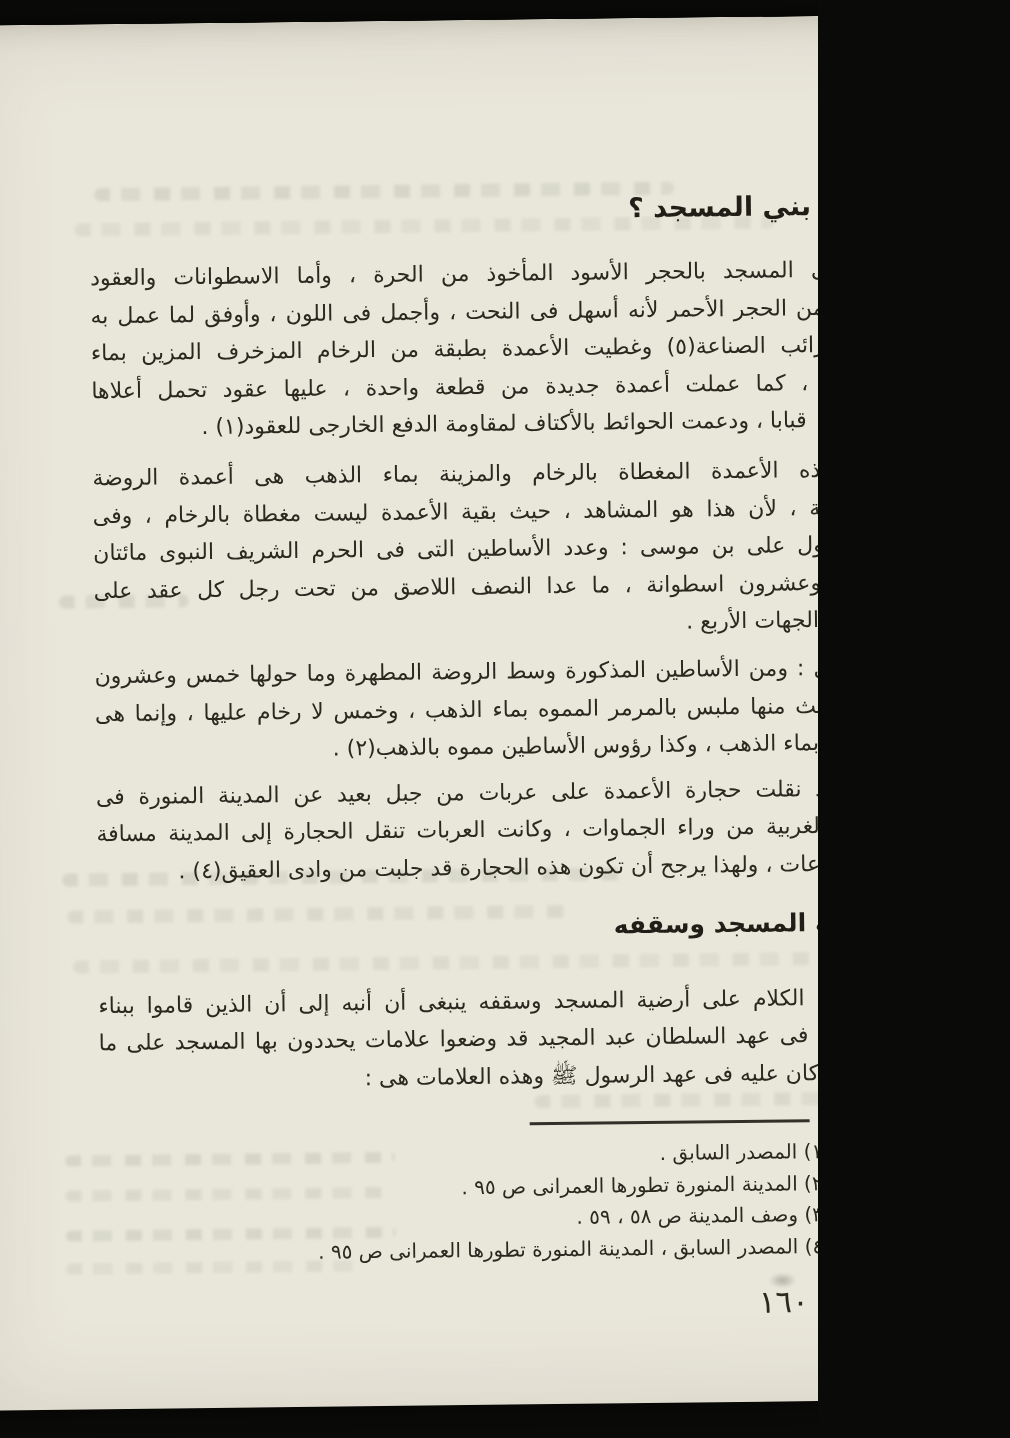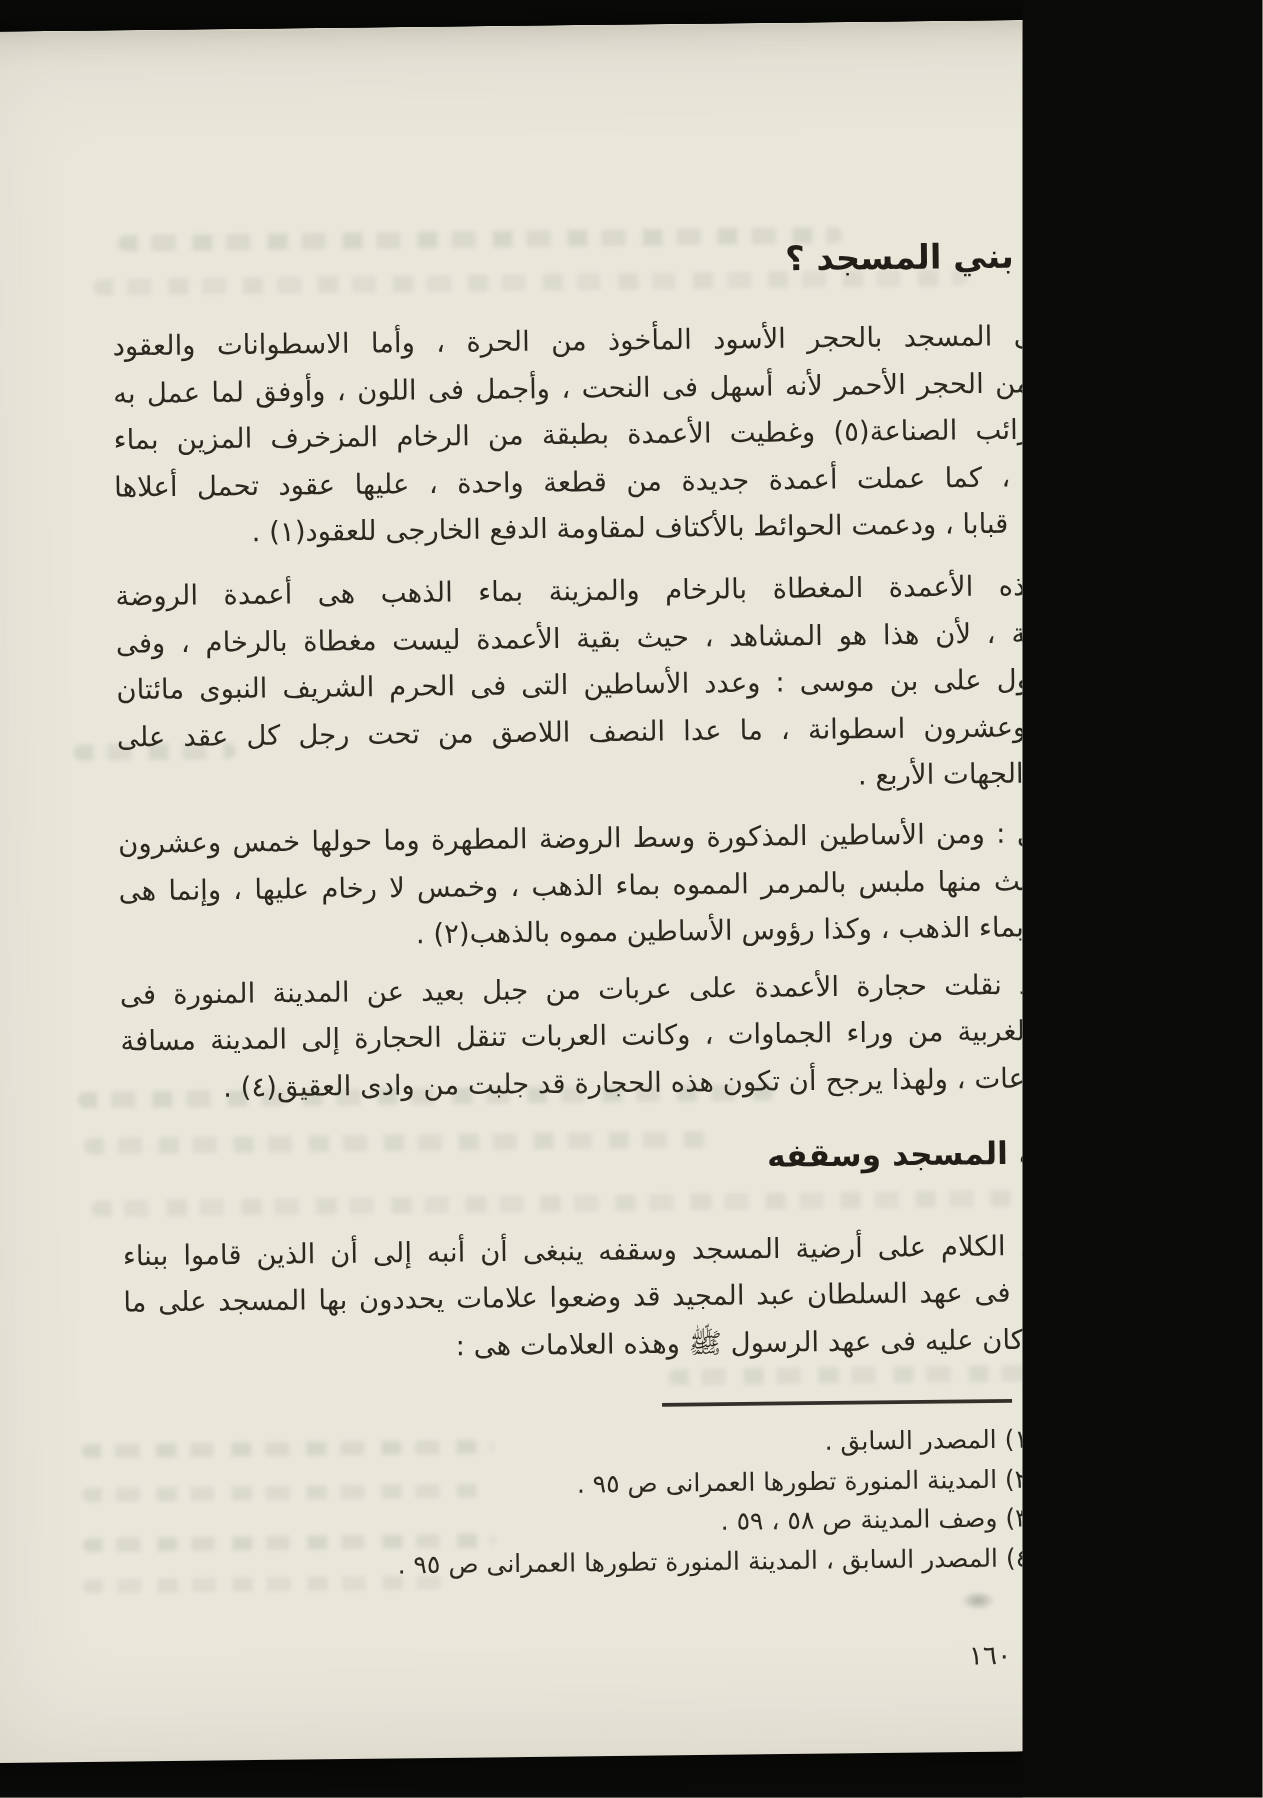--- a/index.html
+++ b/index.html
@@ -72,21 +72,21 @@
   .line.last { text-align-last:right; }
   .line.pad75 { padding-right:75px; }
   .line.pad70 { padding-right:70px; }
   .fnsep {
     margin:28px 80px 0 auto; width:280px; height:3px; background:#33302a;
   }
   .footnotes { margin-top:14px; }
   .fn { font-size:20px; line-height:31.5px; text-align:right; padding-right:60px; }
   .pagenum {
     position:absolute; top:1266px; right:166px; z-index:2;
-    font-size:21px; color:#2b2820; direction:rtl;margin-top:29px;
+    font-size:31px; color:#2b2820; direction:rtl;
   }
   .smudge {
     position:absolute; top:1255px; right:178px; width:28px; height:16px; z-index:2;
     background:radial-gradient(ellipse, rgba(110,112,105,.45), rgba(110,112,105,0) 70%);
     filter:blur(1px);
   }
 </style>
 </head>
 <body>
 

